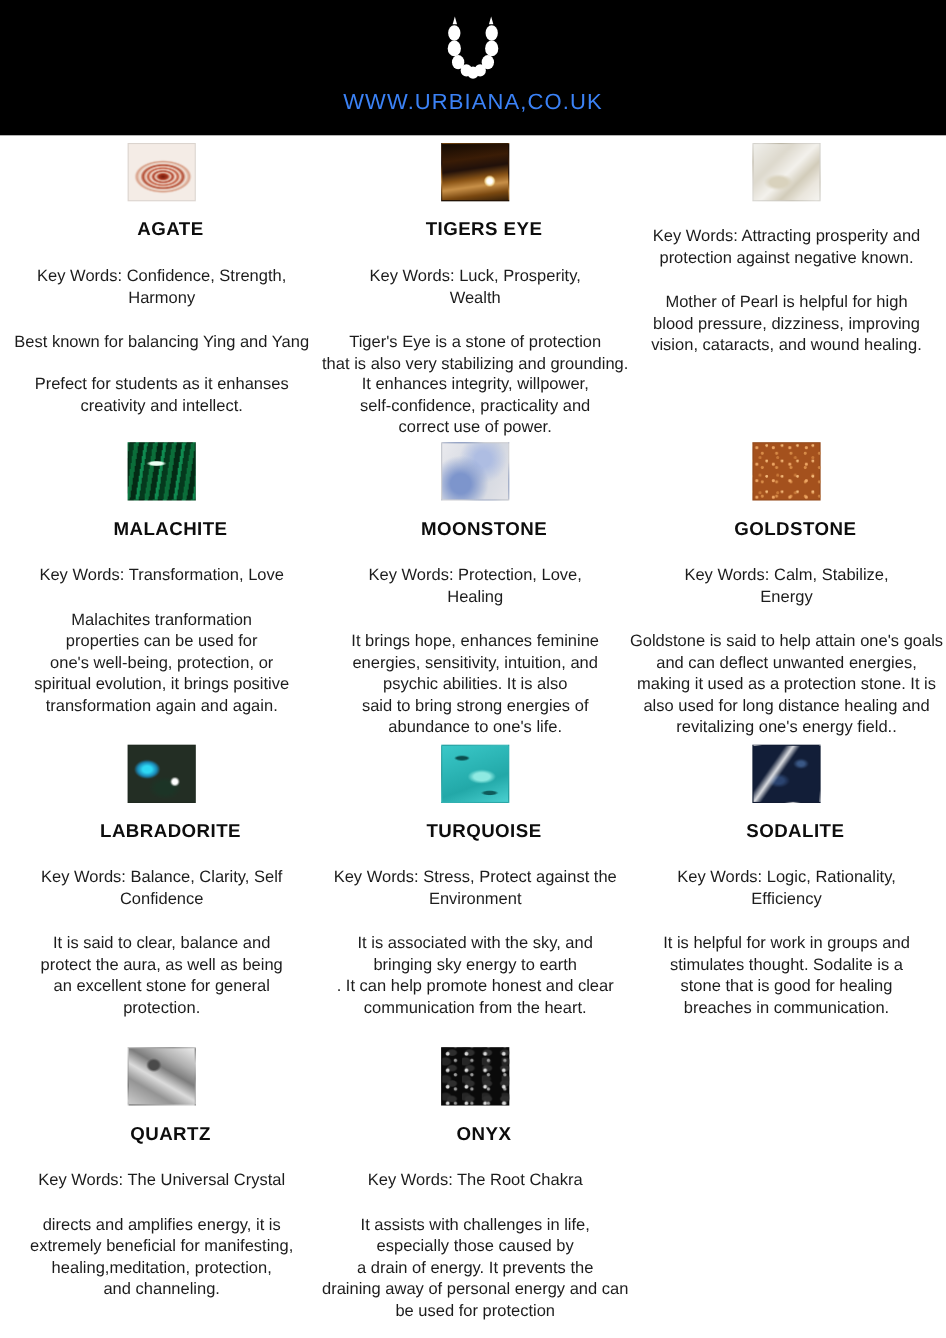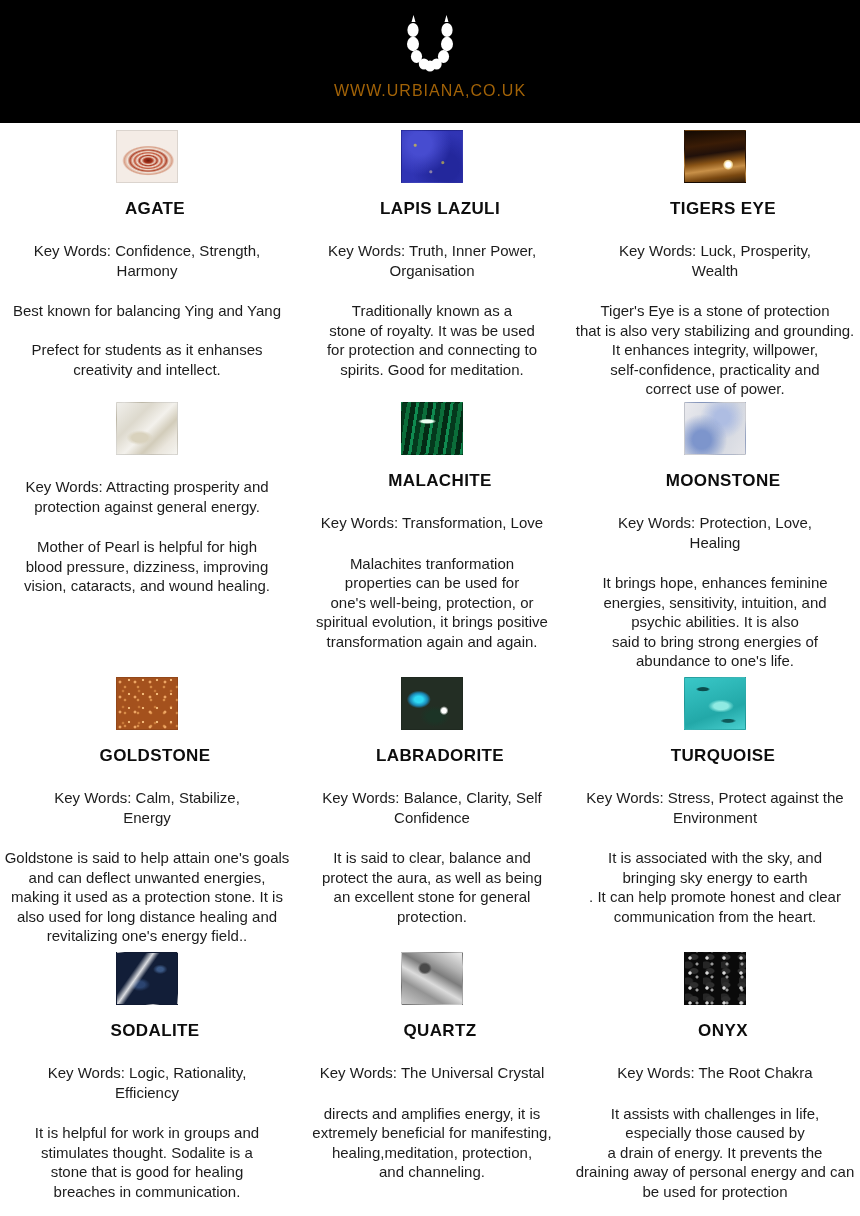--- a/index.html
+++ b/index.html
@@ -22,22 +22,22 @@
     display: flex;
     flex-direction: column;
     align-items: center;
   }
   .logo {
     margin-top: 13px;
     width: 62px;
     height: 62px;
   }
   .site-url {
-    color: #a16207;
-    font-size: 16px;
+    color: #3b82f6;
+    font-size: 20px;
     letter-spacing: 1px;
     margin-top: 7px;
     white-space: nowrap;
   }
   
   .grid {
     display: grid;
     grid-template-columns: 294px 276px 290px;
     grid-template-rows: 272px 275px 275px 271px;
   }
@@ -185,47 +185,37 @@
       <div class="thumb thumb-agate"></div>
       <h2 class="stone-name">AGATE</h2>
       <p class="keywords">Key Words: Confidence, Strength,
 Harmony</p>
       <p class="desc">Best known for balancing Ying and Yang
 
 Prefect for students as it enhanses
 creativity and intellect.</p>
     </section>
 
-    <section class="cell">
-      <div class="thumb thumb-lapis"></div>
-      <h2 class="stone-name">LAPIS LAZULI</h2>
-      <p class="keywords">Key Words: Truth, Inner Power,
-Organisation</p>
-      <p class="desc">Traditionally known as a
-stone of royalty. It was be used
-for protection and connecting to
-spirits. Good for meditation.</p>
-    </section>
 
     <section class="cell">
       <div class="thumb thumb-tigerseye"></div>
       <h2 class="stone-name">TIGERS EYE</h2>
       <p class="keywords">Key Words: Luck, Prosperity,
 Wealth</p>
       <p class="desc">Tiger's Eye is a stone of protection
 that is also very stabilizing and grounding.
 It enhances integrity, willpower,
 self-confidence, practicality and
 correct use of power.</p>
     </section>
 
     <section class="cell">
       <div class="thumb thumb-mop"></div>
       <p class="keywords">Key Words: Attracting prosperity and
-protection against general energy.</p>
+protection against negative known.</p>
       <p class="desc">Mother of Pearl is helpful for high
 blood pressure, dizziness, improving
 vision, cataracts, and wound healing.</p>
     </section>
 
     <section class="cell">
       <div class="thumb thumb-malachite"></div>
       <h2 class="stone-name">MALACHITE</h2>
       <p class="keywords">Key Words: Transformation, Love</p>
       <p class="desc">Malachites tranformation

